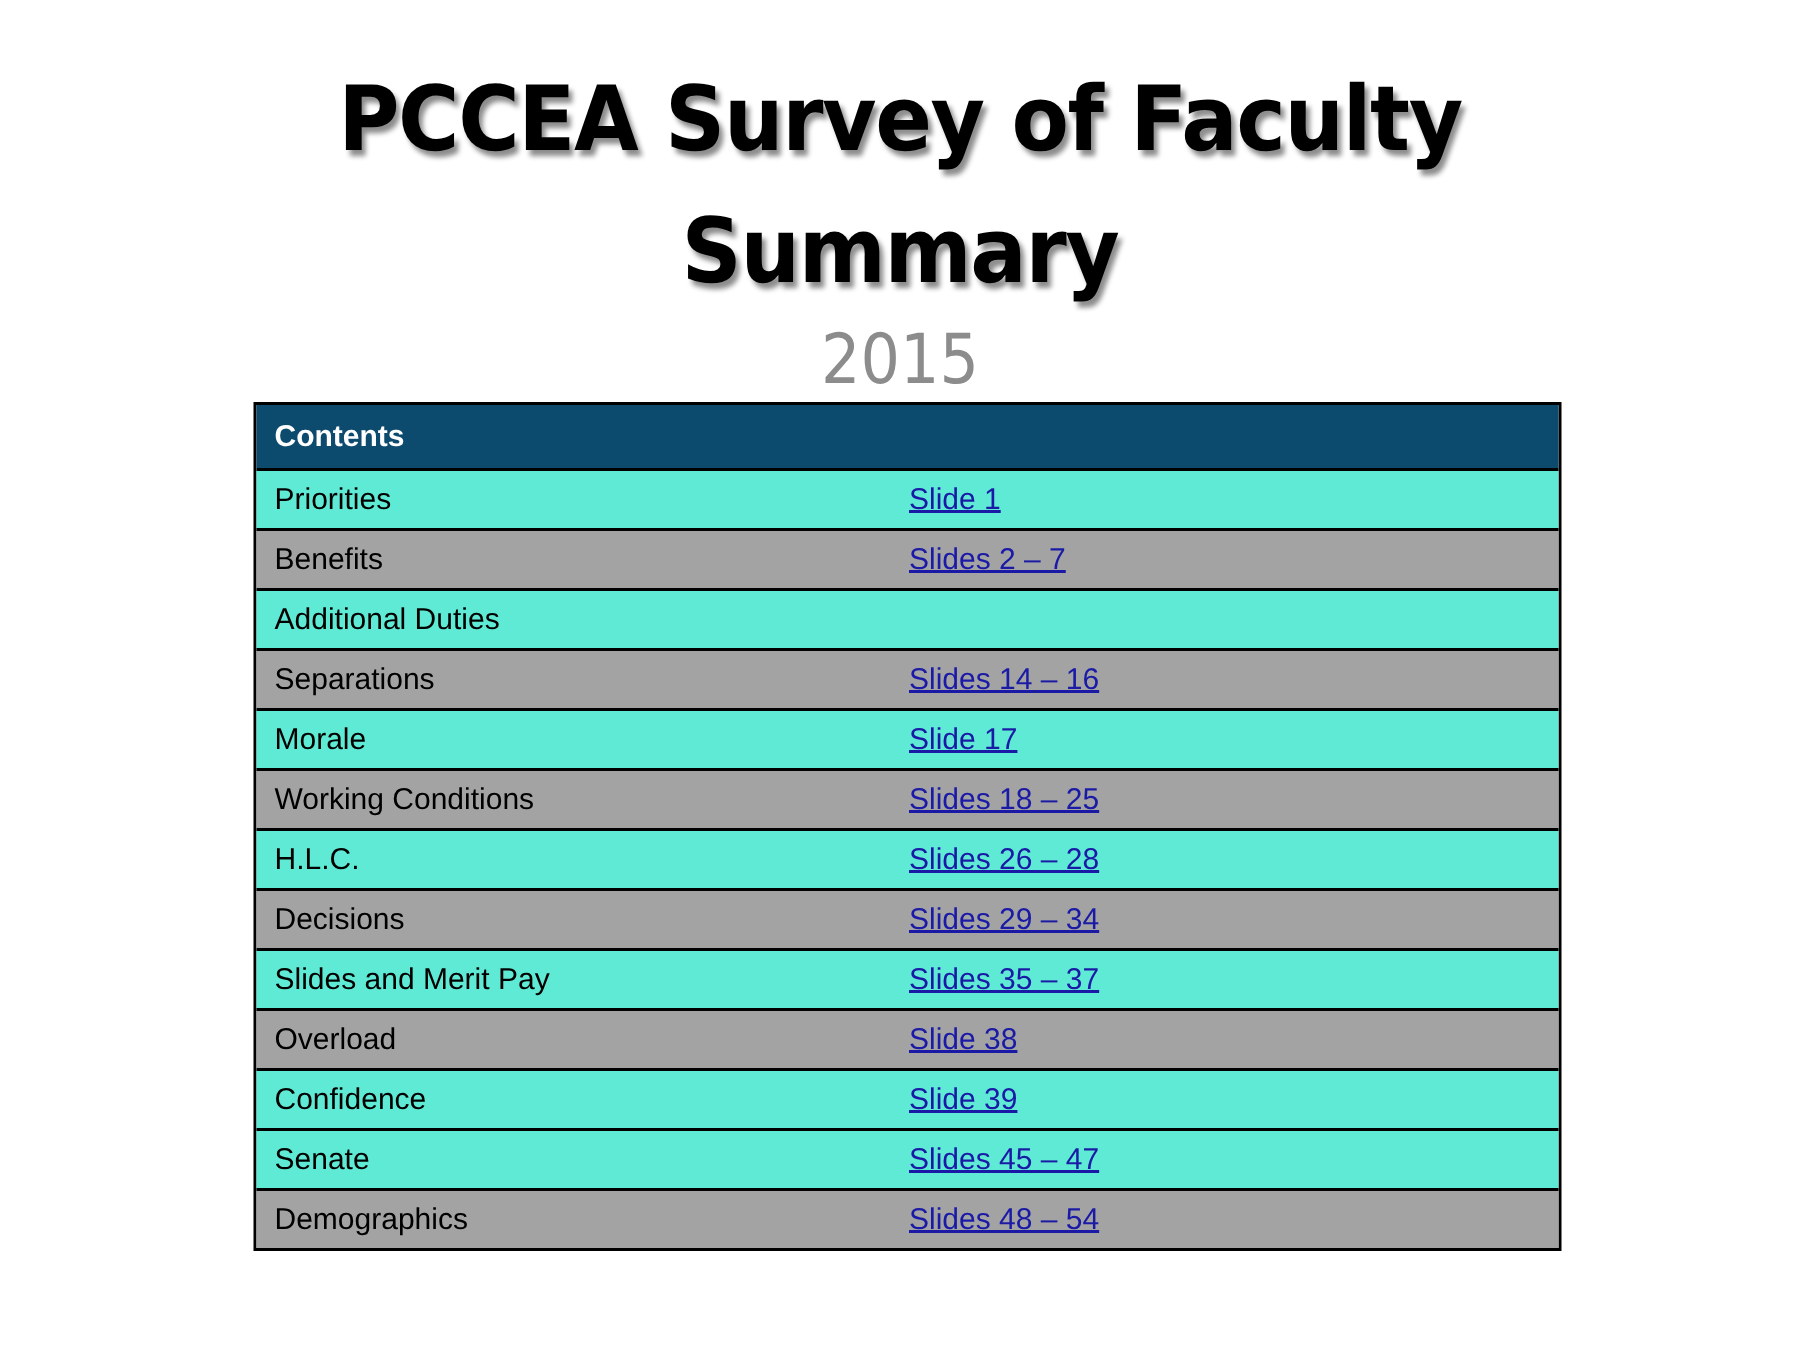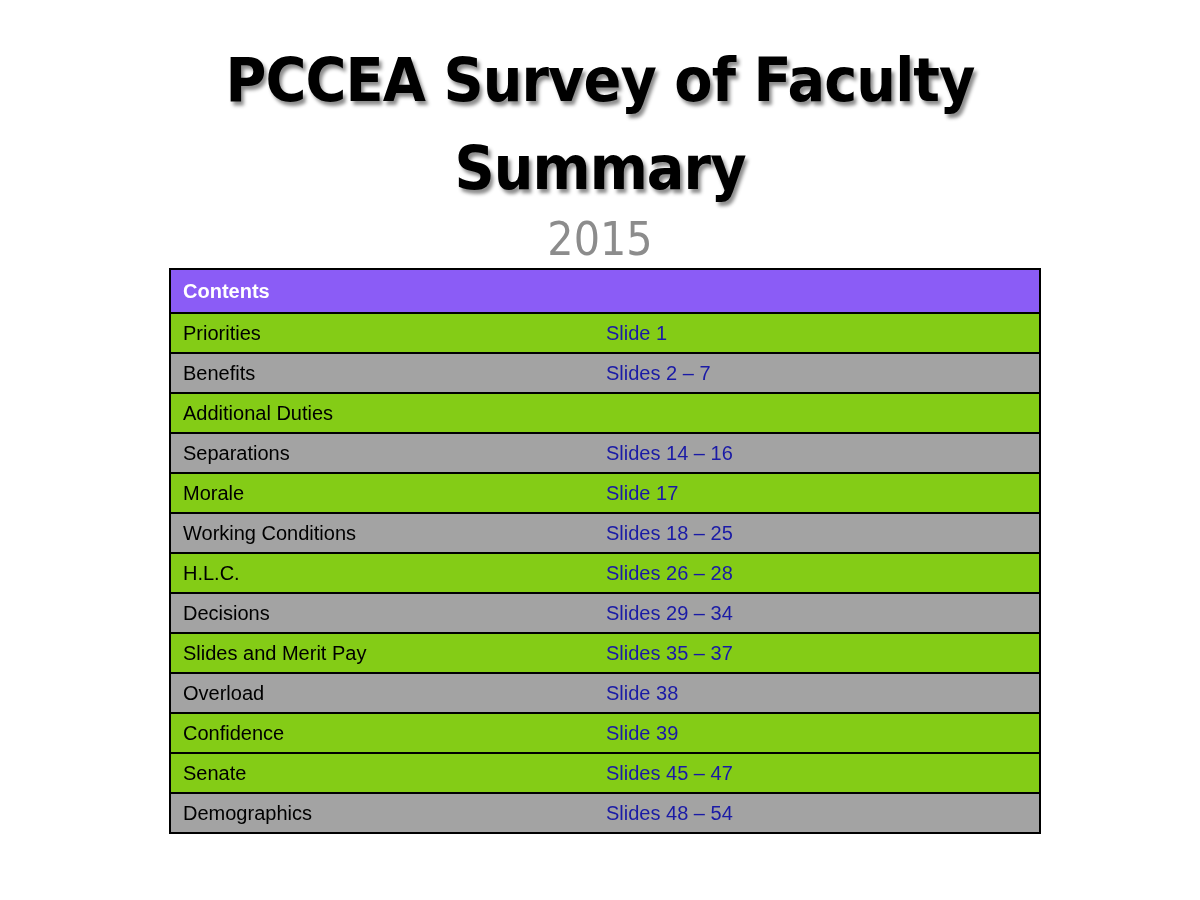--- a/index.html
+++ b/index.html
@@ -20,31 +20,31 @@
       position: absolute; left: 0; top: 210px; width: 1200px;
       text-align: center; font-size: 46px; line-height: 58px; color: #8c8c8c;
       font-family: "DejaVu Sans", "Liberation Sans", sans-serif;
       transform: scaleX(0.9); transform-origin: center;
     }
     .toc {
       position: absolute; left: 169px; top: 268px; width: 872px;
       border: 2px solid #000; border-collapse: collapse;
     }
     .toc-header {
-      height: 42px; background: #8b5cf6; color: #fff; font-weight: bold;
+      height: 42px; background: #0c4a6e; color: #fff; font-weight: bold;
       font-size: 20px; line-height: 42px; padding-left: 12px;
     }
     .toc-row {
       display: flex; height: 40px; border-top: 2px solid #000;
       font-size: 20px; line-height: 38px;
     }
-    .toc-row.shaded { background: #84cc16; align-items: flex-end; }
+    .toc-row.shaded { background: #5eead4; align-items: flex-end; }
     .toc-row.plain { background: #a3a3a3; }
     .toc-topic { width: 435px; padding-left: 12px; color: #000; }
-    .toc-link { color: #1a1aa6; cursor: pointer; }
+    .toc-link { color: #1a1aa6; text-decoration: underline; cursor: pointer; }
   </style>
 </head>
 <body>
 
 <div class="slide">
   <div class="title">
     <div>PCCEA Survey of Faculty</div>
     <div>Summary</div>
   </div>
   <div class="subtitle">2015</div>

